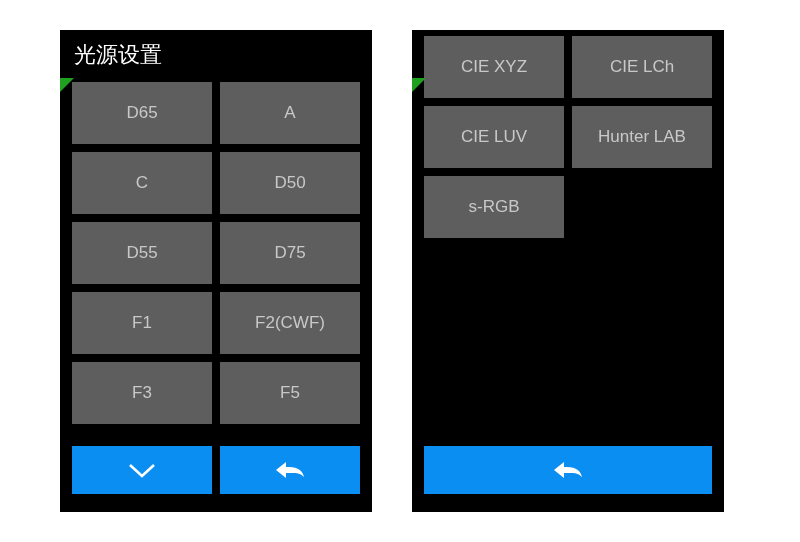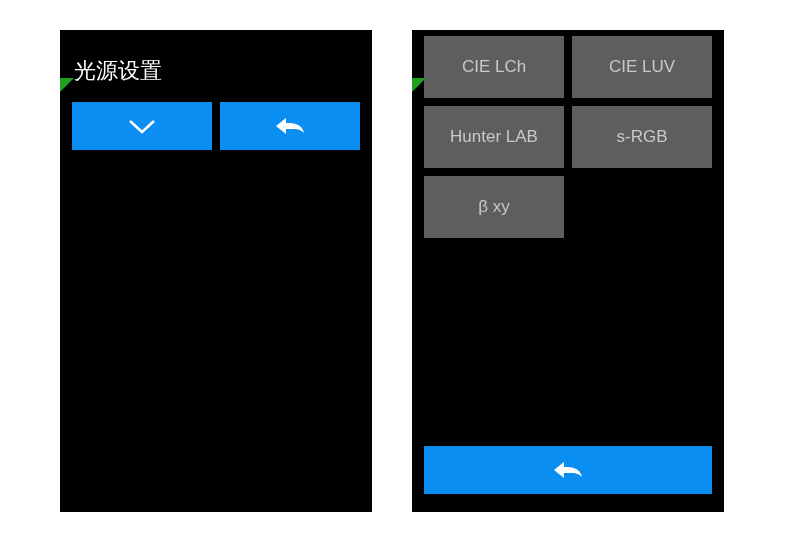--- a/index.html
+++ b/index.html
@@ -21,21 +21,20 @@
       height: 482px;
       display: flex;
       flex-direction: column;
       position: relative;
     }
     .panel-title {
       color: #fff;
       font-size: 22px;
       font-weight: normal;
       padding: 10px 14px 6px 14px;
-      margin-top: 16px;
     }
     .green-corner {
       position: absolute;
       top: 48px;
       left: 0;
       width: 0;
       height: 0;
       border-style: solid;
       border-width: 14px 14px 0 0;
       border-color: #1fa01f transparent transparent transparent;
@@ -79,20 +78,32 @@
     svg { display: block; }
   </style>
 </head>
 <body>
 
 <div class="container">
 
   <div class="panel">
     <div class="panel-title">光源设置</div>
     <div class="green-corner"></div>
+    <div class="grid">
+      <div class="cell">D65</div>
+      <div class="cell">A</div>
+      <div class="cell">C</div>
+      <div class="cell">D50</div>
+      <div class="cell">D55</div>
+      <div class="cell">D75</div>
+      <div class="cell">F1</div>
+      <div class="cell">F2(CWF)</div>
+      <div class="cell">F3</div>
+      <div class="cell">F5</div>
+    </div>
     <div class="bottom-bar">
       <div class="action-btn">
         <span>
           <svg width="32" height="20" viewBox="0 0 32 20" fill="none" stroke="#fff" stroke-width="2.5">
             <polyline points="4,5 16,16 28,5"></polyline>
           </svg>
         </span>
       </div>
       <div class="action-btn">
         <span>
@@ -100,25 +111,25 @@
             <path d="M3 11 L13 3 L13 8 C22 8 29 9 31 18 C27 13 20 14 13 14 L13 19 Z"></path>
           </svg>
         </span>
       </div>
     </div>
   </div>
 
   <div class="panel">
     <div class="green-corner"></div>
     <div class="grid">
+      <div class="cell">CIE XYZ</div>
       <div class="cell">CIE LCh</div>
       <div class="cell">CIE LUV</div>
       <div class="cell">Hunter LAB</div>
       <div class="cell">s-RGB</div>
-      <div class="cell">β xy</div>
     </div>
     <div class="bottom-bar single">
       <div class="action-btn">
         <span>
           <svg width="34" height="22" viewBox="0 0 34 22" fill="#fff">
             <path d="M3 11 L13 3 L13 8 C22 8 29 9 31 18 C27 13 20 14 13 14 L13 19 Z"></path>
           </svg>
         </span>
       </div>
     </div>

